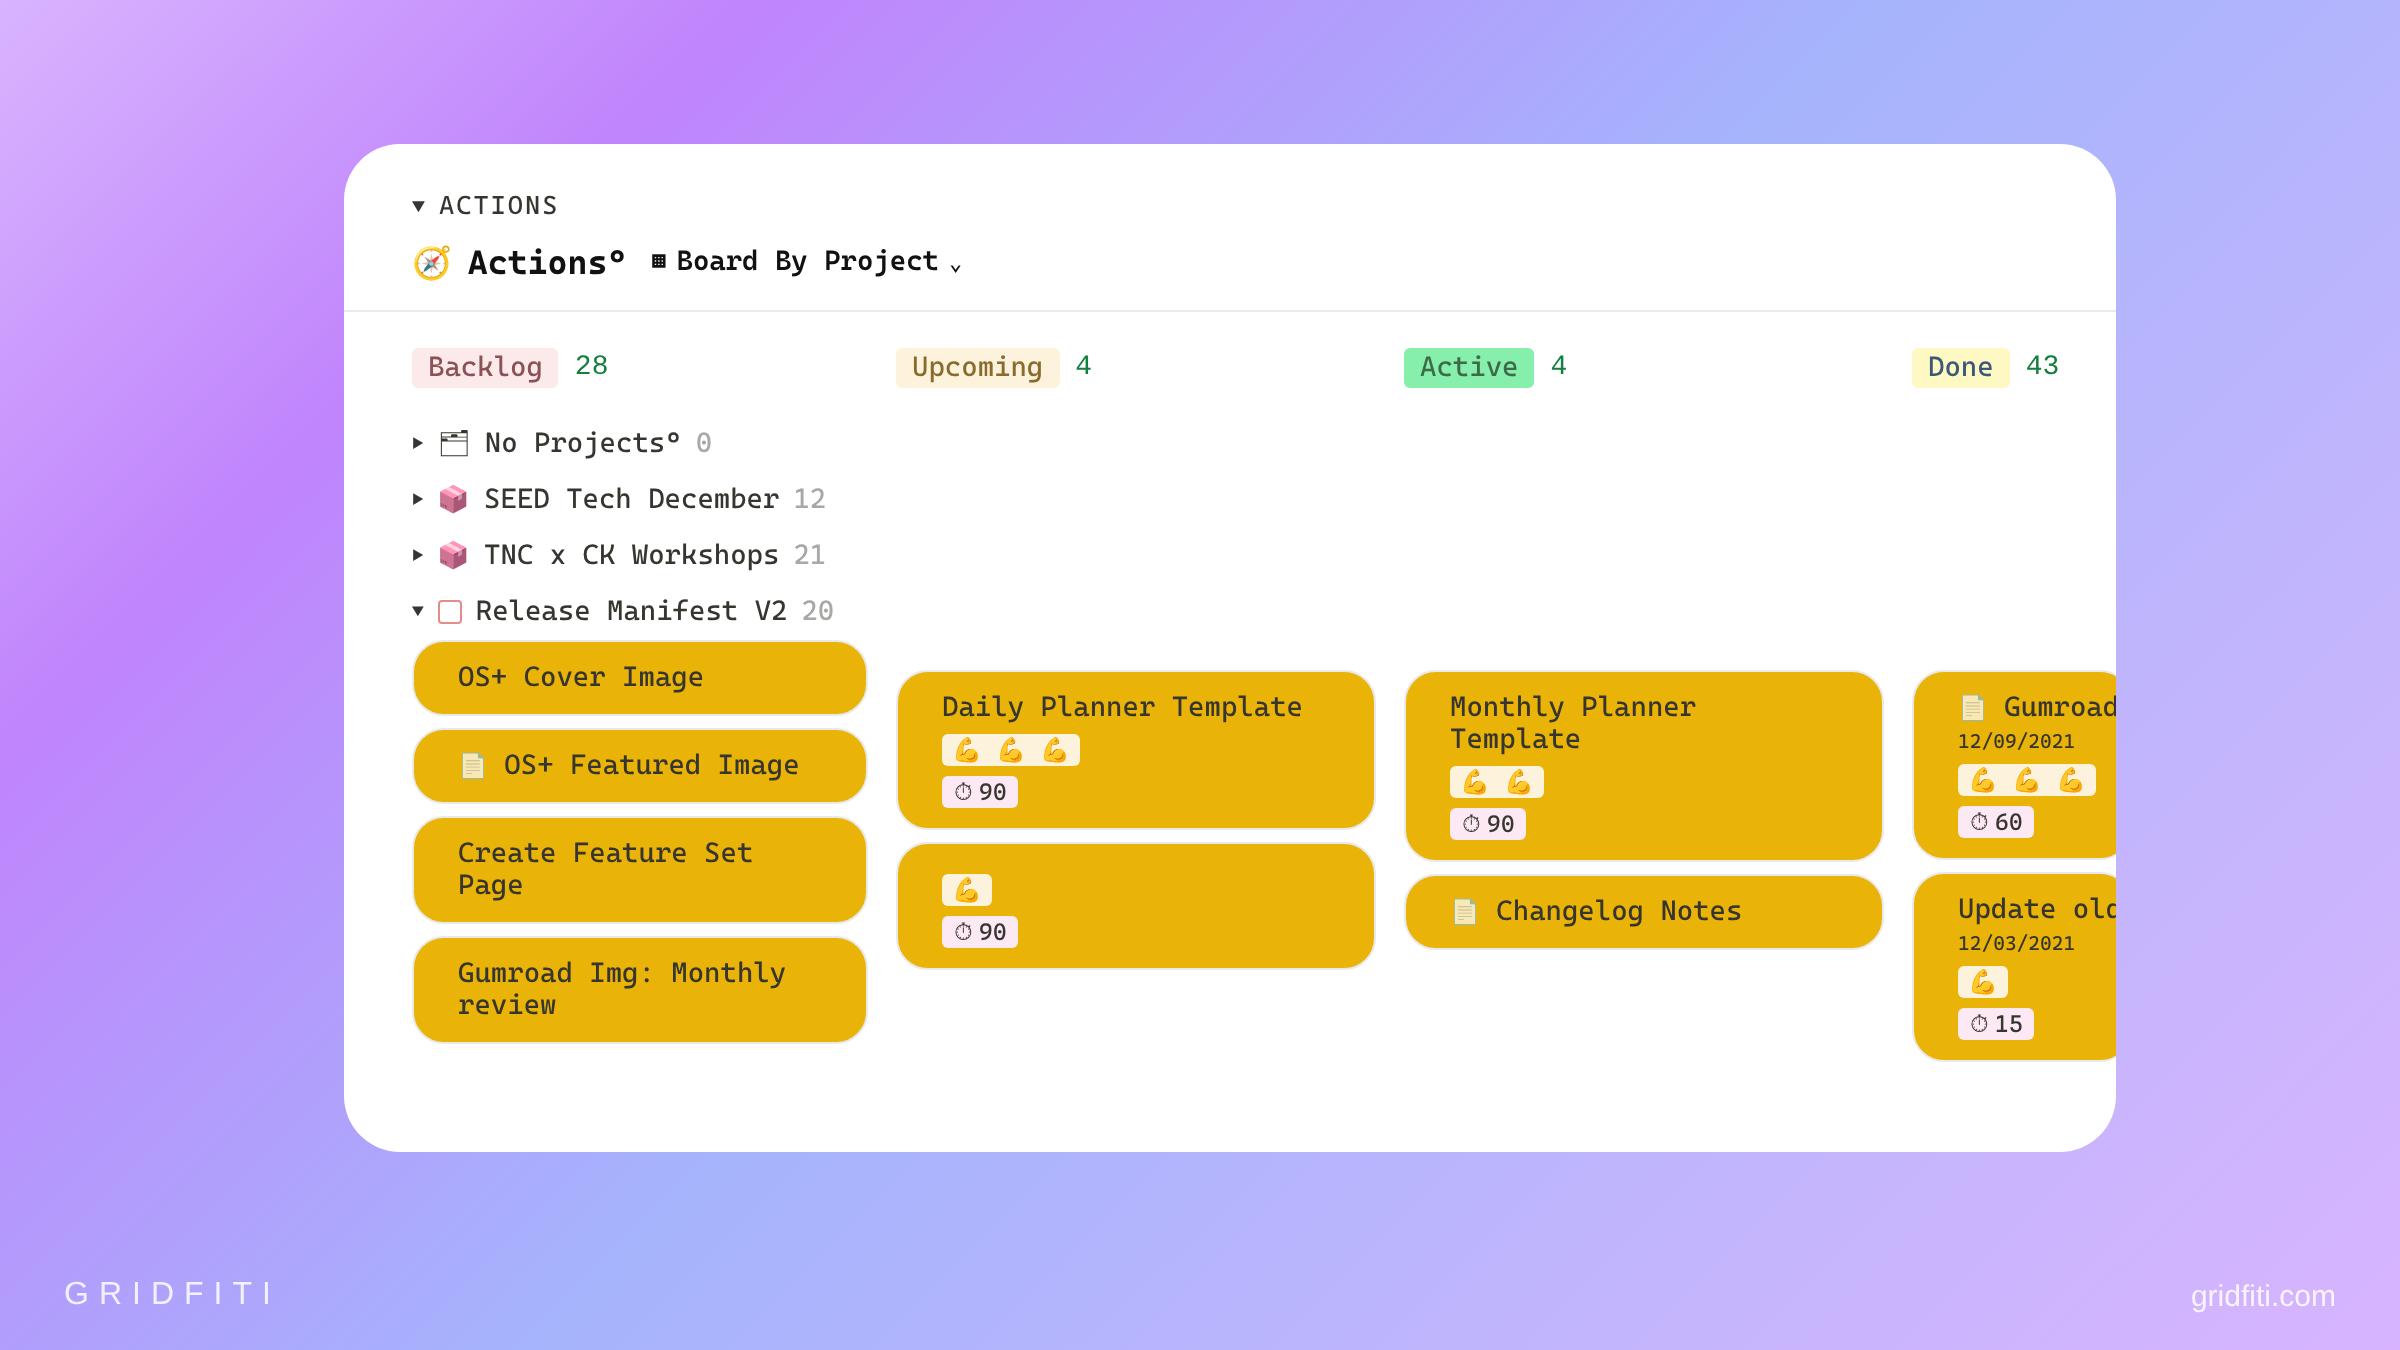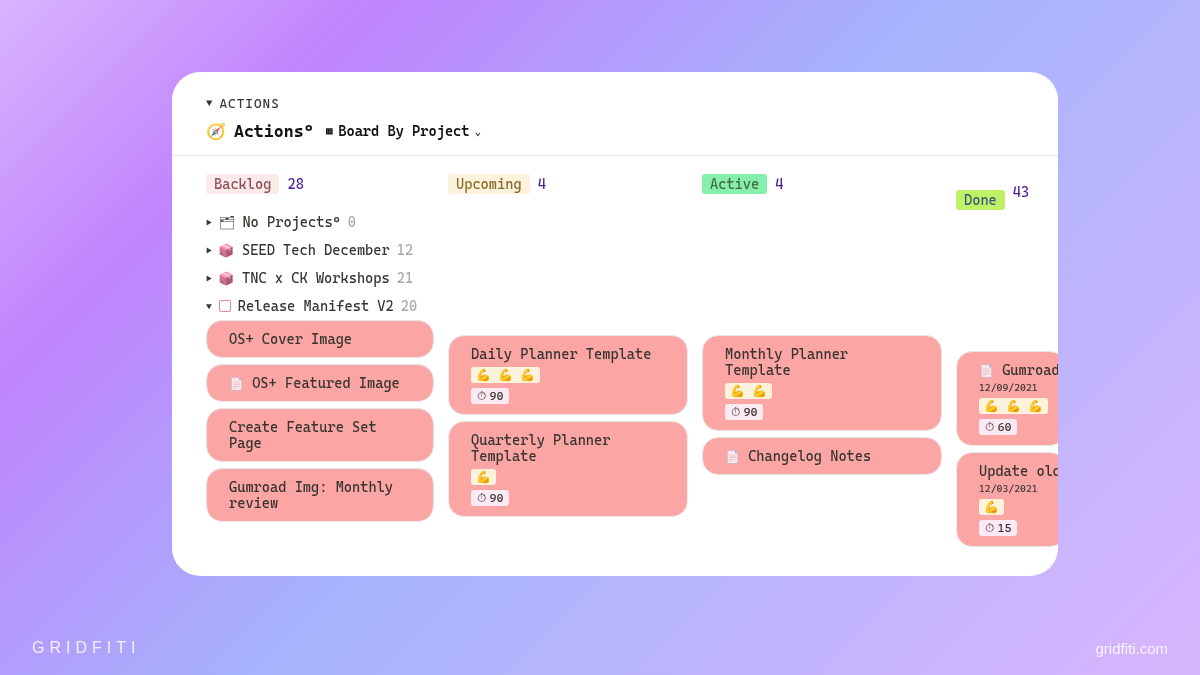--- a/index.html
+++ b/index.html
@@ -92,24 +92,25 @@
       font-size: 14px;
     }
     .badge {
       padding: 2px 8px;
       border-radius: 3px;
       font-size: 14px;
     }
     .badge-backlog { background: #fce9ea; color: #8a5255; }
     .badge-upcoming { background: #fdf3dd; color: #8a6b2d; }
     .badge-active { background: #86efac; color: #3d6b48; }
-    .badge-done { background: #bef264; color: #3b5878; margin-top: 16px; }
+    .badge-done { background: #fef9c3; color: #3b5878; }
     .count {
-      color: #4c1d95;
-      font-size: 14px;
+      color: #15803d;
+      font-size: 14px;
+      font-family: Liberation Mono, monospace;
     }
     .group-row {
       display: flex;
       align-items: center;
       gap: 7px;
       padding: 6px 0;
       font-size: 14px;
       color: #37352f;
       white-space: nowrap;
     }
@@ -117,21 +118,21 @@
       font-size: 10px;
       color: #37352f;
     }
     .group-icon {
       font-size: 13px;
     }
     .group-count {
       color: #a8a8a5;
     }
     .card {
-      background: #fca5a5;
+      background: #eab308;
       border: 1px solid #e9e9e7;
       border-radius: 16px;
       padding: 10px 22px;
       margin-bottom: 6px;
       font-size: 14px;
       color: #37352f;
     }
     .card + .card {
       margin-top: 0;
     }
@@ -272,21 +273,20 @@
       <div class="card">
         <div>Daily Planner Template</div>
         <div class="card-row">
             <span class="pill">💪 💪 💪</span>
           </div>
         <div class="card-row">
             <span class="pill-pink">⏱ <span>90</span></span>
           </div>
       </div>
       <div class="card">
-        <div>Quarterly Planner Template</div>
         <div class="card-row">
             <span class="pill">💪</span>
           </div>
         <div class="card-row">
             <span class="pill-pink">⏱ <span>90</span></span>
           </div>
       </div>
     </div>
 
     <div class="col col-wide">

